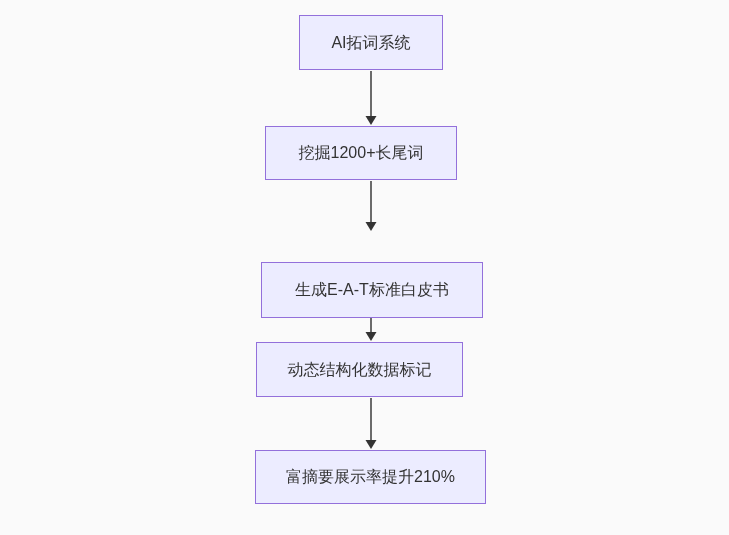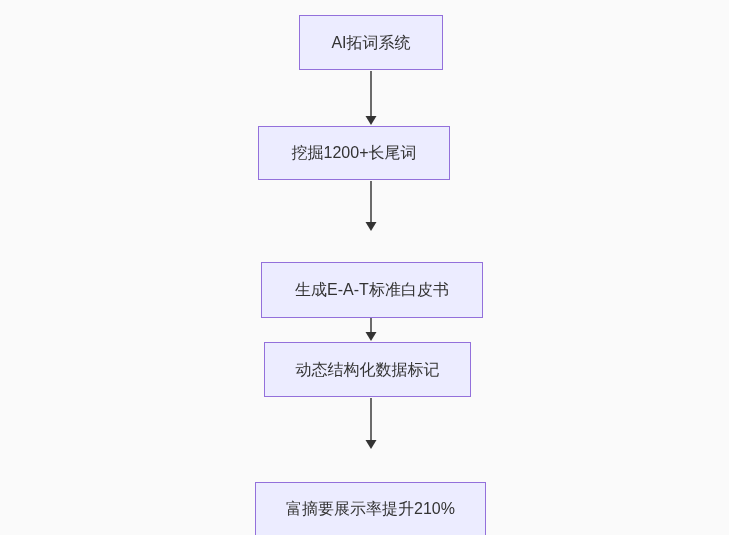--- a/index.html
+++ b/index.html
@@ -36,24 +36,24 @@
     color:var(--text);
     font-size:16px;
     line-height:1;
     display:flex;
     align-items:center;
     justify-content:center;
     text-align:center;
     white-space:nowrap;
   }
   .node1{left:299px;top:15px; width:144px;height:55px;}
-  .node2{left:258px;top:126px;width:192px;height:54px;}
+  .node2{left:265px;top:126px;width:192px;height:54px;}
   .node3{left:261px;top:232px;width:222px;height:56px;margin-top:30px;}
-  .node4{left:264px;top:342px;width:207px;height:55px;}
-  .node5{left:255px;top:450px;width:231px;height:54px;margin-top:32px;}
+  .node4{left:256px;top:342px;width:207px;height:55px;}
+  .node5{left:255px;top:450px;width:231px;height:54px;}
 </style>
 </head>
 <body>
 
 <div class="canvas">
 
   <svg class="edges" viewBox="0 0 729 535" xmlns="http://www.w3.org/2000/svg">
     <g>
       <line class="edge-line" x1="371" y1="71" x2="371" y2="116"></line>
       <polygon class="edge-head" points="365.5,116 376.5,116 371,125"></polygon>

